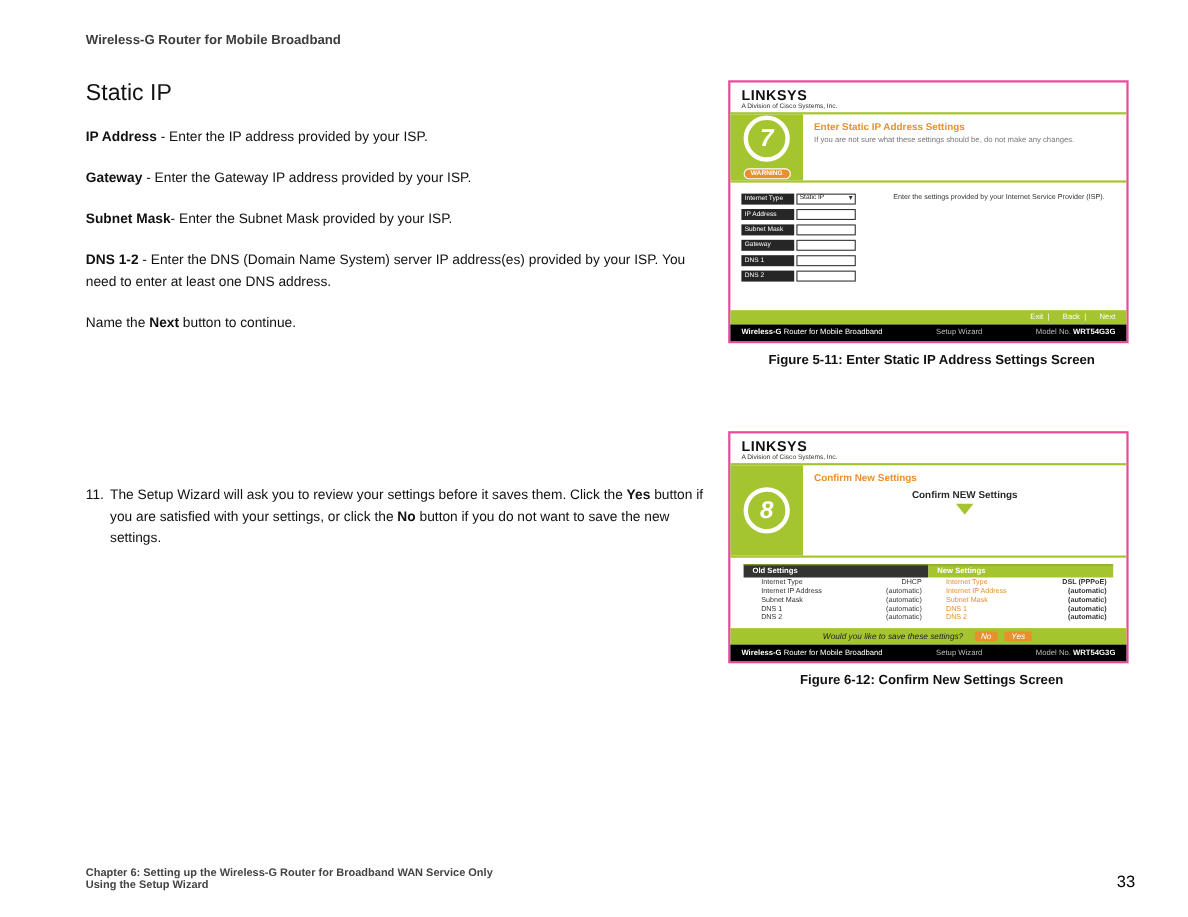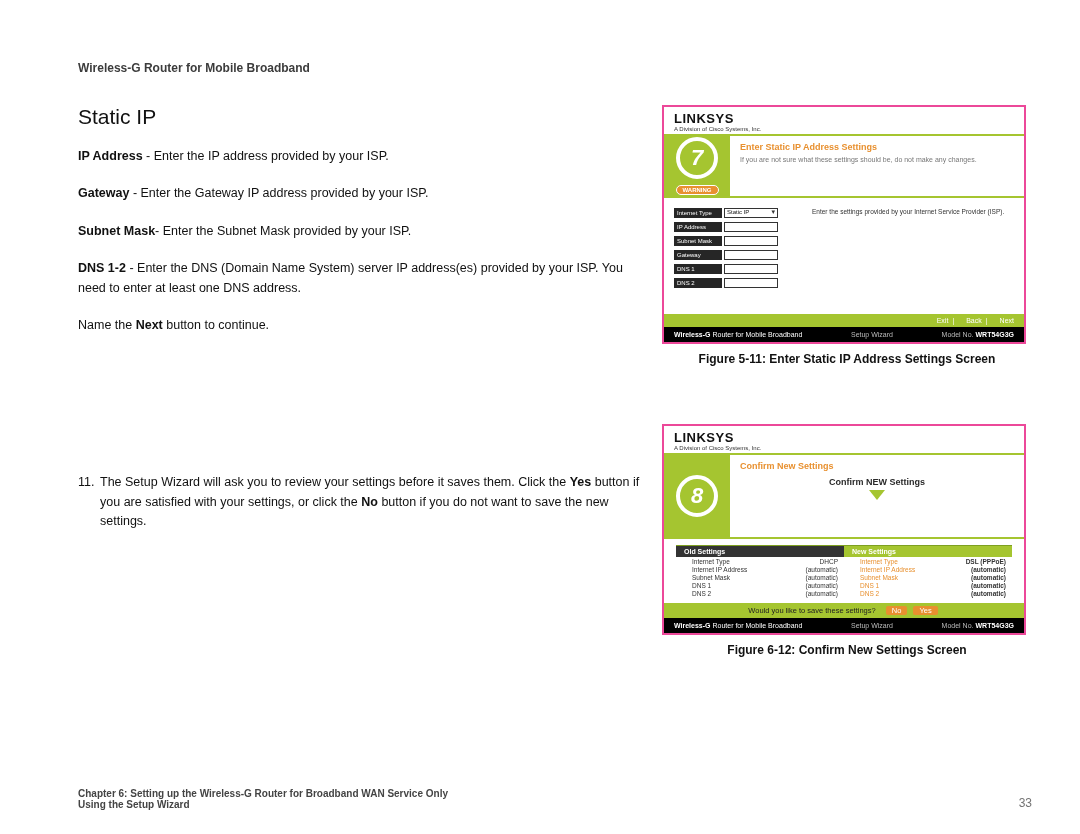--- a/index.html
+++ b/index.html
@@ -9,21 +9,21 @@
     height: 834px;
     background: #fff;
     font-family: Arial, Helvetica, sans-serif;
     color: #111;
   }
   .page {
     position: relative;
     width: 1080px;
     height: 834px;
     box-sizing: border-box;
-    padding: 61px 48px 24px 78px;
+    padding: 29px 48px 24px 78px;
   }
   .doc-header {
     font-size: 12px;
     font-weight: 700;
     color: #3c3c3c;
     margin-bottom: 30px;
   }
   .cols {
     display: flex;
     gap: 20px;
@@ -137,36 +137,36 @@
   }
   .confirm-col.old .chead { background: #333; }
   .crow {
     display: flex; justify-content: space-between;
     font-size: 6.5px; padding: 1px 6px 0 16px; color: #333;
   }
   .confirm-col.new .crow .k { color: #e8902f; }
   .confirm-col.new .crow .v { font-weight: 700; }
   .confirm-save {
     background: #a5c530; text-align: center; font-size: 7.5px; color: #222;
-    padding: 3px; margin-top: 6px;
+    padding: 3px; margin-top: 6px; font-style: italic;
   }
   .confirm-save .choices { color: #fff; margin-left: 6px; }
   .confirm-save .choices span {
     background: #e8902f; padding: 0 6px; margin: 0 2px; border-radius: 2px;
     display: inline-block;
   }
   .confirm-head { padding: 6px 10px 10px; min-height: 66px; }
   
   .page-footer {
     position: absolute; left: 78px; right: 48px; bottom: 24px;
     display: flex; justify-content: space-between; align-items: flex-end;
     font-size: 10px; color: #444;
   }
   .page-footer .lines div { font-weight: 700; }
-  .page-footer .pnum { font-size: 12px; color: #737373; }
+  .page-footer .pnum { font-size: 15px; color: #000000; }
 </style>
 </head>
 <body>
 
 <div class="page">
   <div class="doc-header">Wireless-G Router for Mobile Broadband</div>
 
   <div class="cols">
 
     <div class="col-left">

